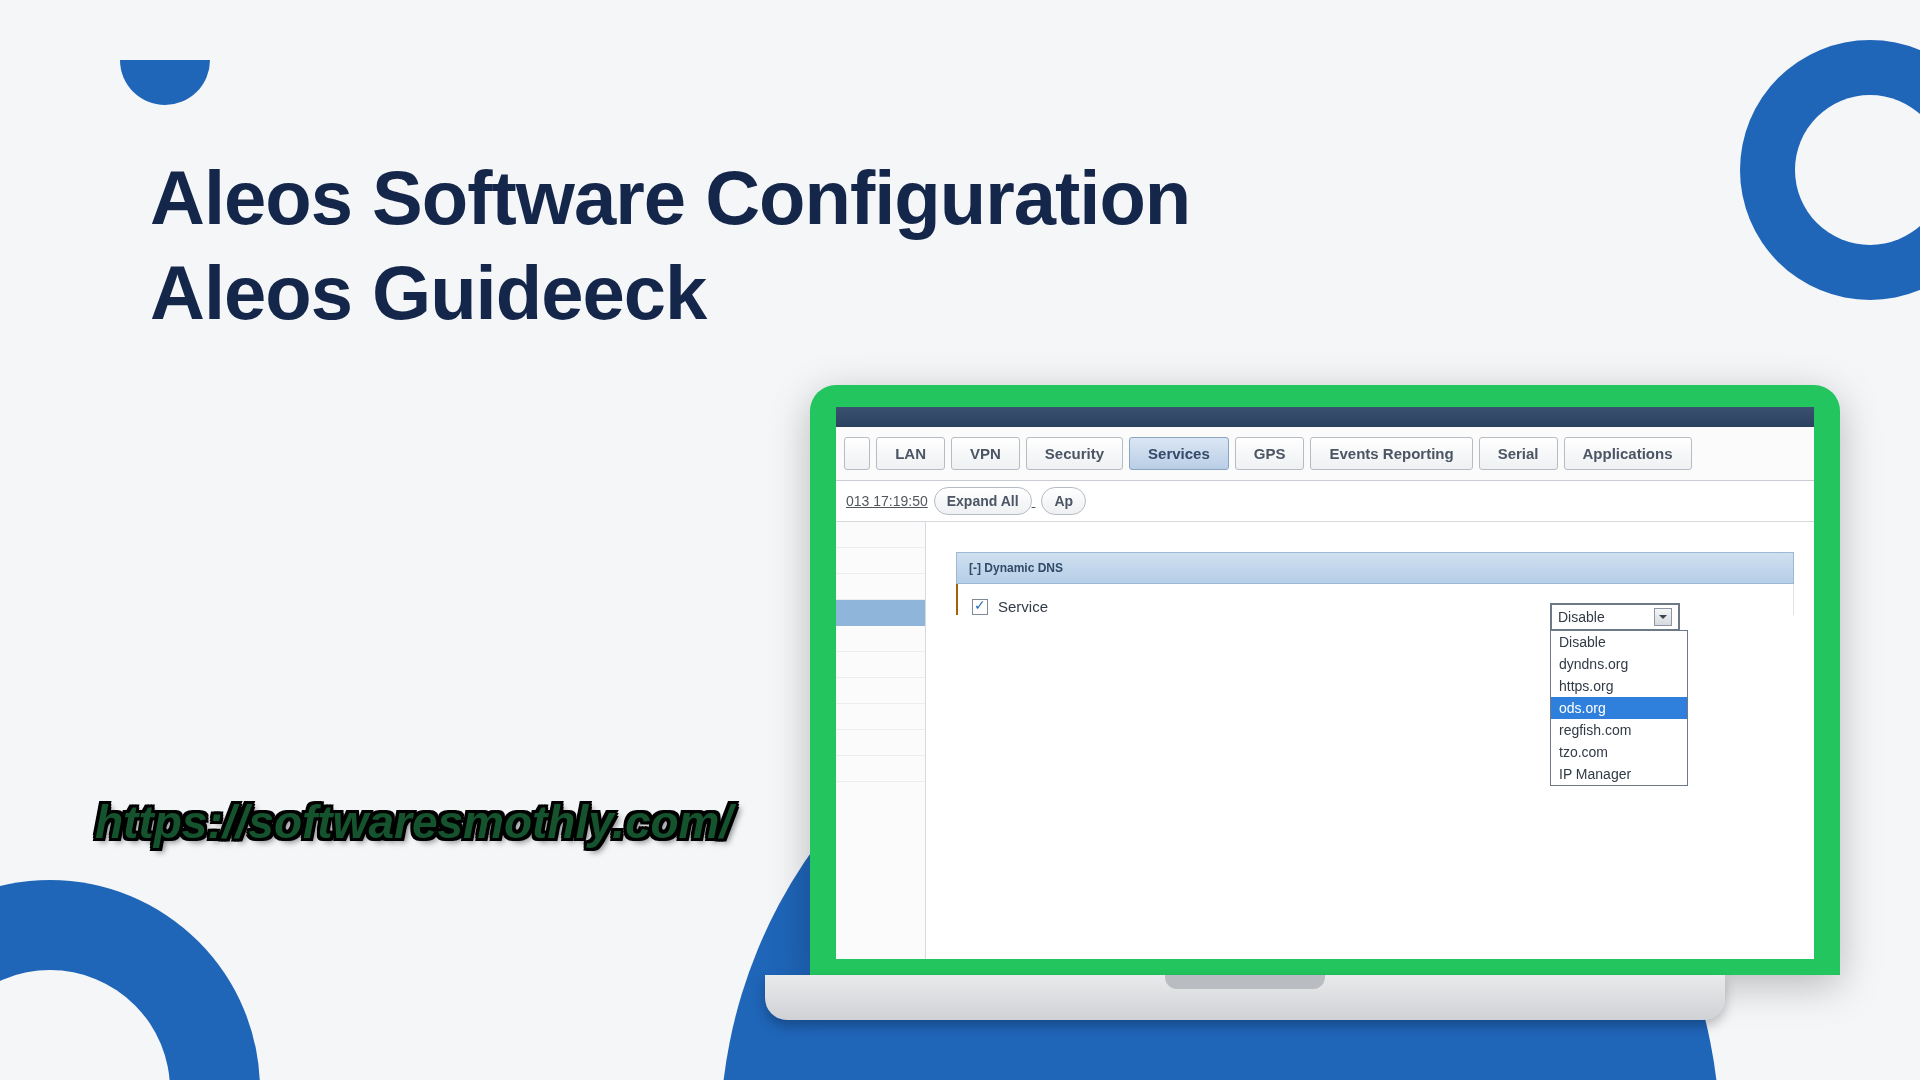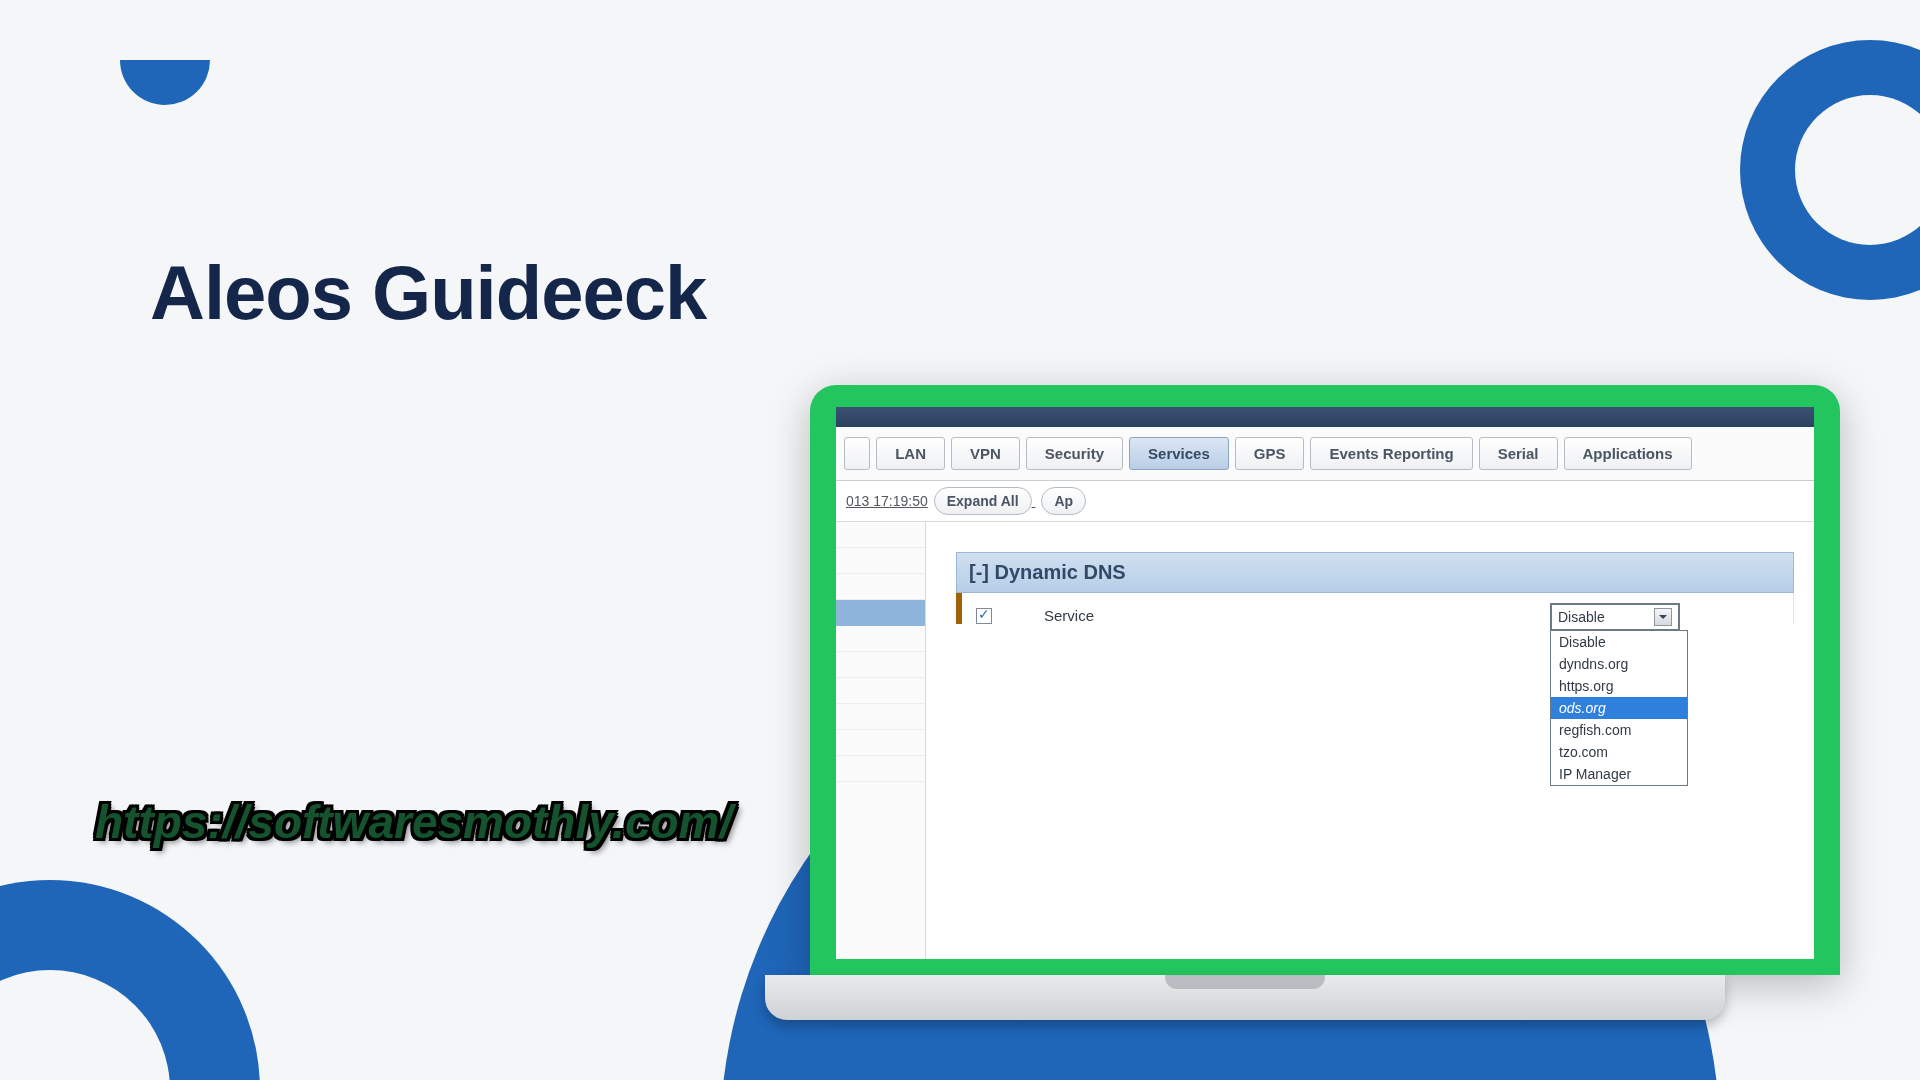--- a/index.html
+++ b/index.html
@@ -210,30 +210,29 @@
 }
 .panel {
   flex: 1;
   padding: 30px 20px 0 30px;
 }
 .section-head {
   background: linear-gradient(#cfe0f0, #b6cee7);
   border: 1px solid #9db8d4;
   color: #314a67;
   font-weight: 700;
-  font-size: 20px;
+  font-size: 12px;
   padding: 8px 12px;
 }
 .field-row {
   display: flex;
   align-items: center;
   padding: 14px 14px 0 14px;
-  border-left: 6px solid #a16207;
+  border-left: 2px solid #a16207;
   border-right: 1px solid #dfe3e8;
-  gap: 42px;
 }
 .chk {
   width: 16px;
   height: 16px;
   border: 1px solid #7f8a96;
   background: #fff;
   margin-right: 10px;
   position: relative;
 }
 .chk::after {
@@ -282,33 +281,32 @@
   margin-top: -1px;
 }
 .dd-item {
   font-size: 14px;
   color: #313a45;
   padding: 3px 8px;
 }
 .dd-item.hl {
   background: #2f80dc;
   color: #fff;
-  font-style: italic;
 }
 </style>
 </head>
 <body>
 
 <div class="shape-top-left"></div>
 <div class="shape-top-right"></div>
 <div class="shape-bottom-left"></div>
 <div class="shape-bottom-center"></div>
 
 <h1 class="title">
-  <br>
+  <span>Aleos Software Configuration</span><br>
   <span>Aleos Guideeck</span>
 </h1>
 
 <div class="url-mark">https://softwaresmothly.com/</div>
 
 <div class="laptop">
   <div class="laptop-screen-frame">
     <div class="screen">
       <div class="title-bar"></div>
 

